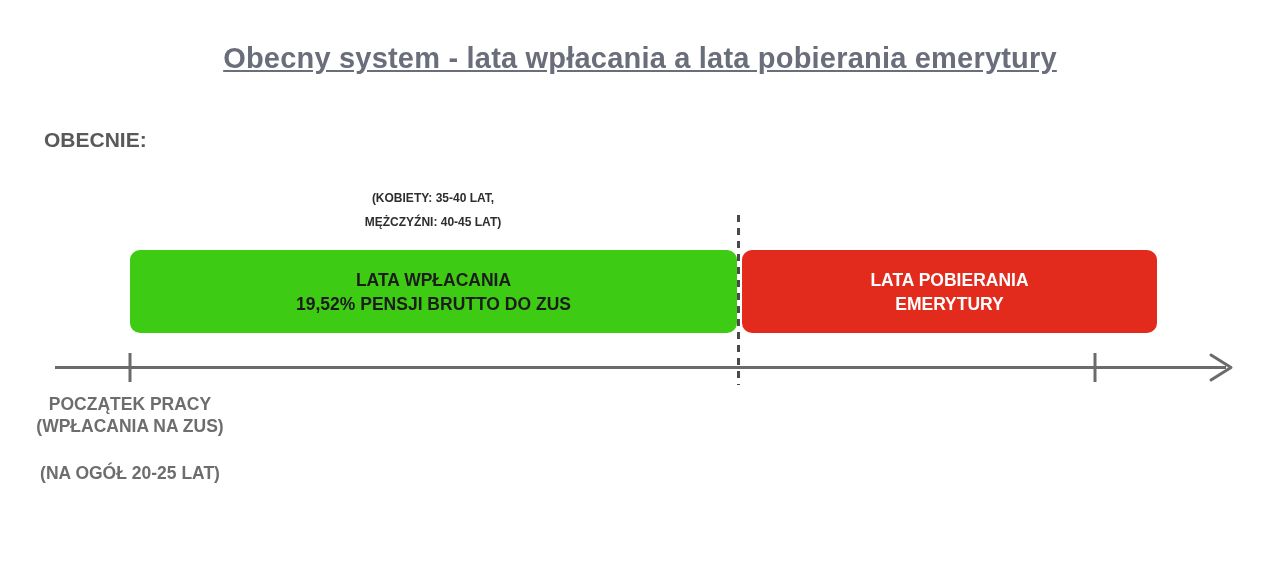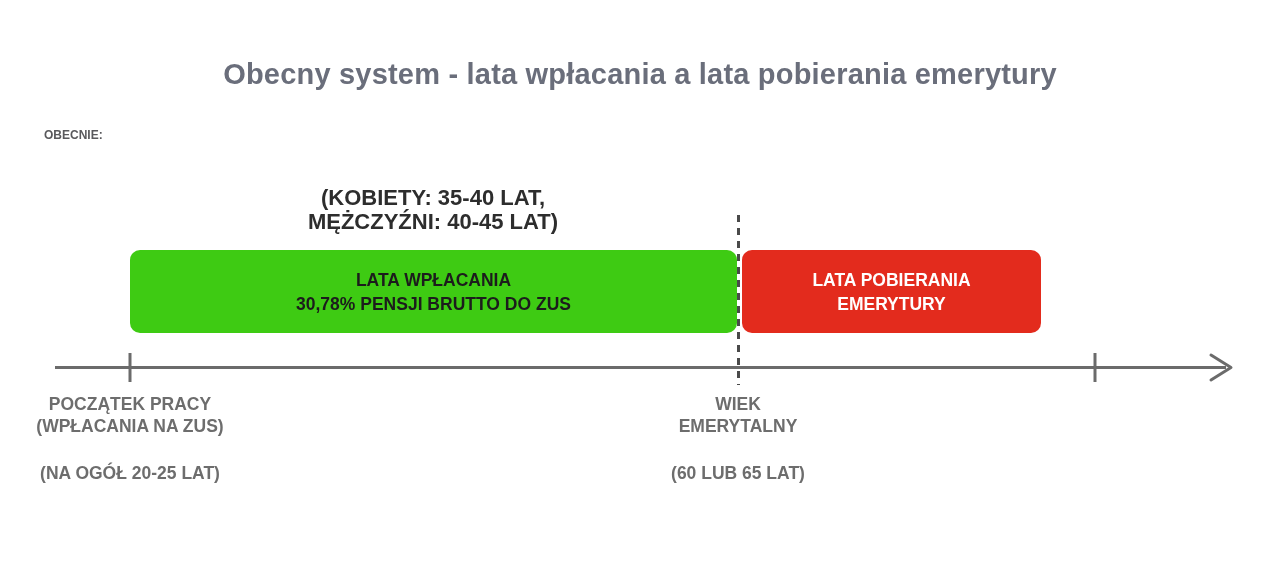--- a/index.html
+++ b/index.html
@@ -10,63 +10,64 @@
   }
   .canvas {
     position: relative;
     width: 1280px;
     height: 567px;
     background: #ffffff;
     overflow: hidden;
   }
   .title {
     position: absolute;
-    top: 56px;
+    top: 40px;
     left: 0;
     width: 1280px;
     margin: 0;
     text-align: center;
     font-size: 29px;
     line-height: 36px;
     font-weight: 600;
     color: #6a6e7b;
     letter-spacing: 0.2px;
     white-space: pre-line;
+    text-decoration: underline;
   }
   .section-label {
     position: absolute;
     top: 128px;
     left: 44px;
-    font-size: 12px;
+    font-size: 21px;
     font-weight: 700;
     color: #59595c;
   }
   .annotation {
     position: absolute;
     top: 186px;
     text-align: center;
-    font-size: 22px;
+    font-size: 12px;
     line-height: 24px;
     font-weight: 700;
     color: #2d2d2d;
     white-space: pre-line;
   }
   .annotation-green { left: 233px; width: 400px; }
   .annotation-red  { left: 718px; width: 400px; }
   .bar {
     position: absolute;
     top: 250px;
     height: 83px;
     border-radius: 10px;
     display: flex;
     align-items: center;
     justify-content: center;
   }
   .bar-green { left: 130px; width: 607px; }
-  .bar-red   { left: 742px; width: 299px; }
+  .bar-red   { left: 742px; width: 415px; }
   .bar-label {
     text-align: center;
     font-size: 17.5px;
     line-height: 24px;
     font-weight: 700;
     white-space: pre-line;
   }
   .bar-label.dark  { color: #1c1c1c; }
   .bar-label.light { color: #ffffff; }
   .dashed-line {
@@ -117,21 +118,21 @@
   <h1 class="title">Obecny system - lata wpłacania a lata pobierania emerytury</h1>
 
   <div class="section-label">OBECNIE:</div>
 
   <div class="annotation annotation-green">(KOBIETY: 35-40 LAT,
 MĘŻCZYŹNI: 40-45 LAT)</div>
 
 
   <div class="bar bar-green" style="background: rgb(62, 203, 19);">
     <div class="bar-label dark">LATA WPŁACANIA
-30,78% PENSJI BRUTTO DO ZUS</div>
+19,52% PENSJI BRUTTO DO ZUS</div>
   </div>
 
   <div class="bar bar-red" style="background: rgb(227, 43, 29);">
     <div class="bar-label light">LATA POBIERANIA
 EMERYTURY</div>
   </div>
 
   <div class="dashed-line"></div>
 
   <svg class="axis" width="1280" height="60" viewBox="0 0 1280 60">
@@ -140,22 +141,17 @@
     <line x1="1095" y1="13" x2="1095" y2="42" stroke="#6b6b6b" stroke-width="3"></line>
     <polyline points="1211,15 1231,27.5 1211,40" fill="none" stroke="#6b6b6b" stroke-width="3" stroke-linecap="round" stroke-linejoin="round"></polyline>
   </svg>
 
   <div class="marker marker-0">
     <div class="marker-label">POCZĄTEK PRACY
 (WPŁACANIA NA ZUS)</div>
     <div class="marker-detail">(NA OGÓŁ 20-25 LAT)</div>
   </div>
 
-  <div class="marker marker-1">
-    <div class="marker-label">WIEK
-EMERYTALNY</div>
-    <div class="marker-detail">(60 LUB 65 LAT)</div>
-  </div>
 
   <div class="marker marker-2">
   </div>
 
 </div>
 
 </body></html>

